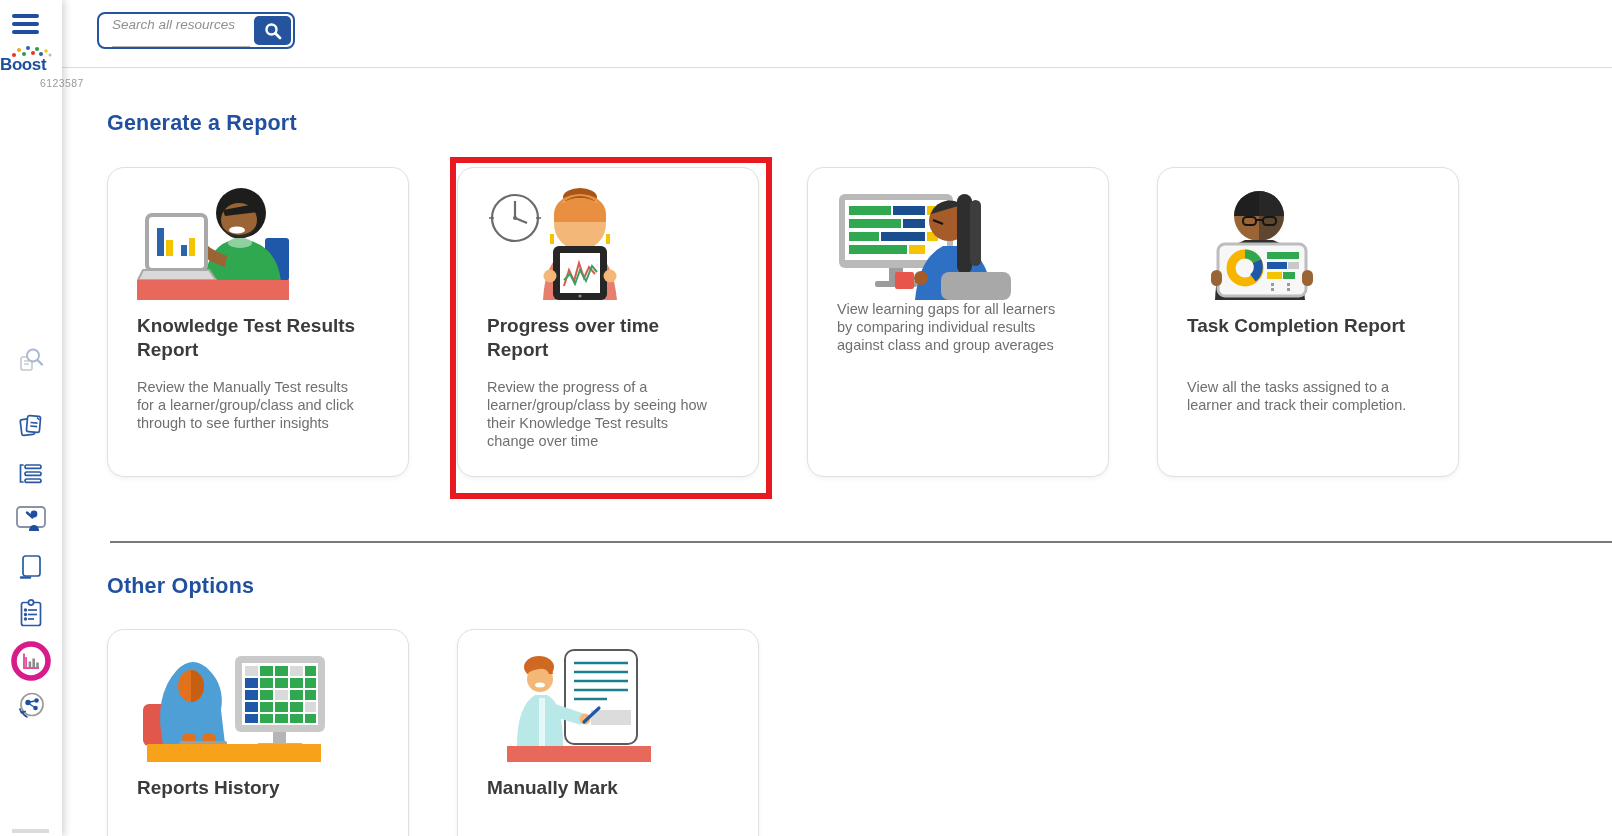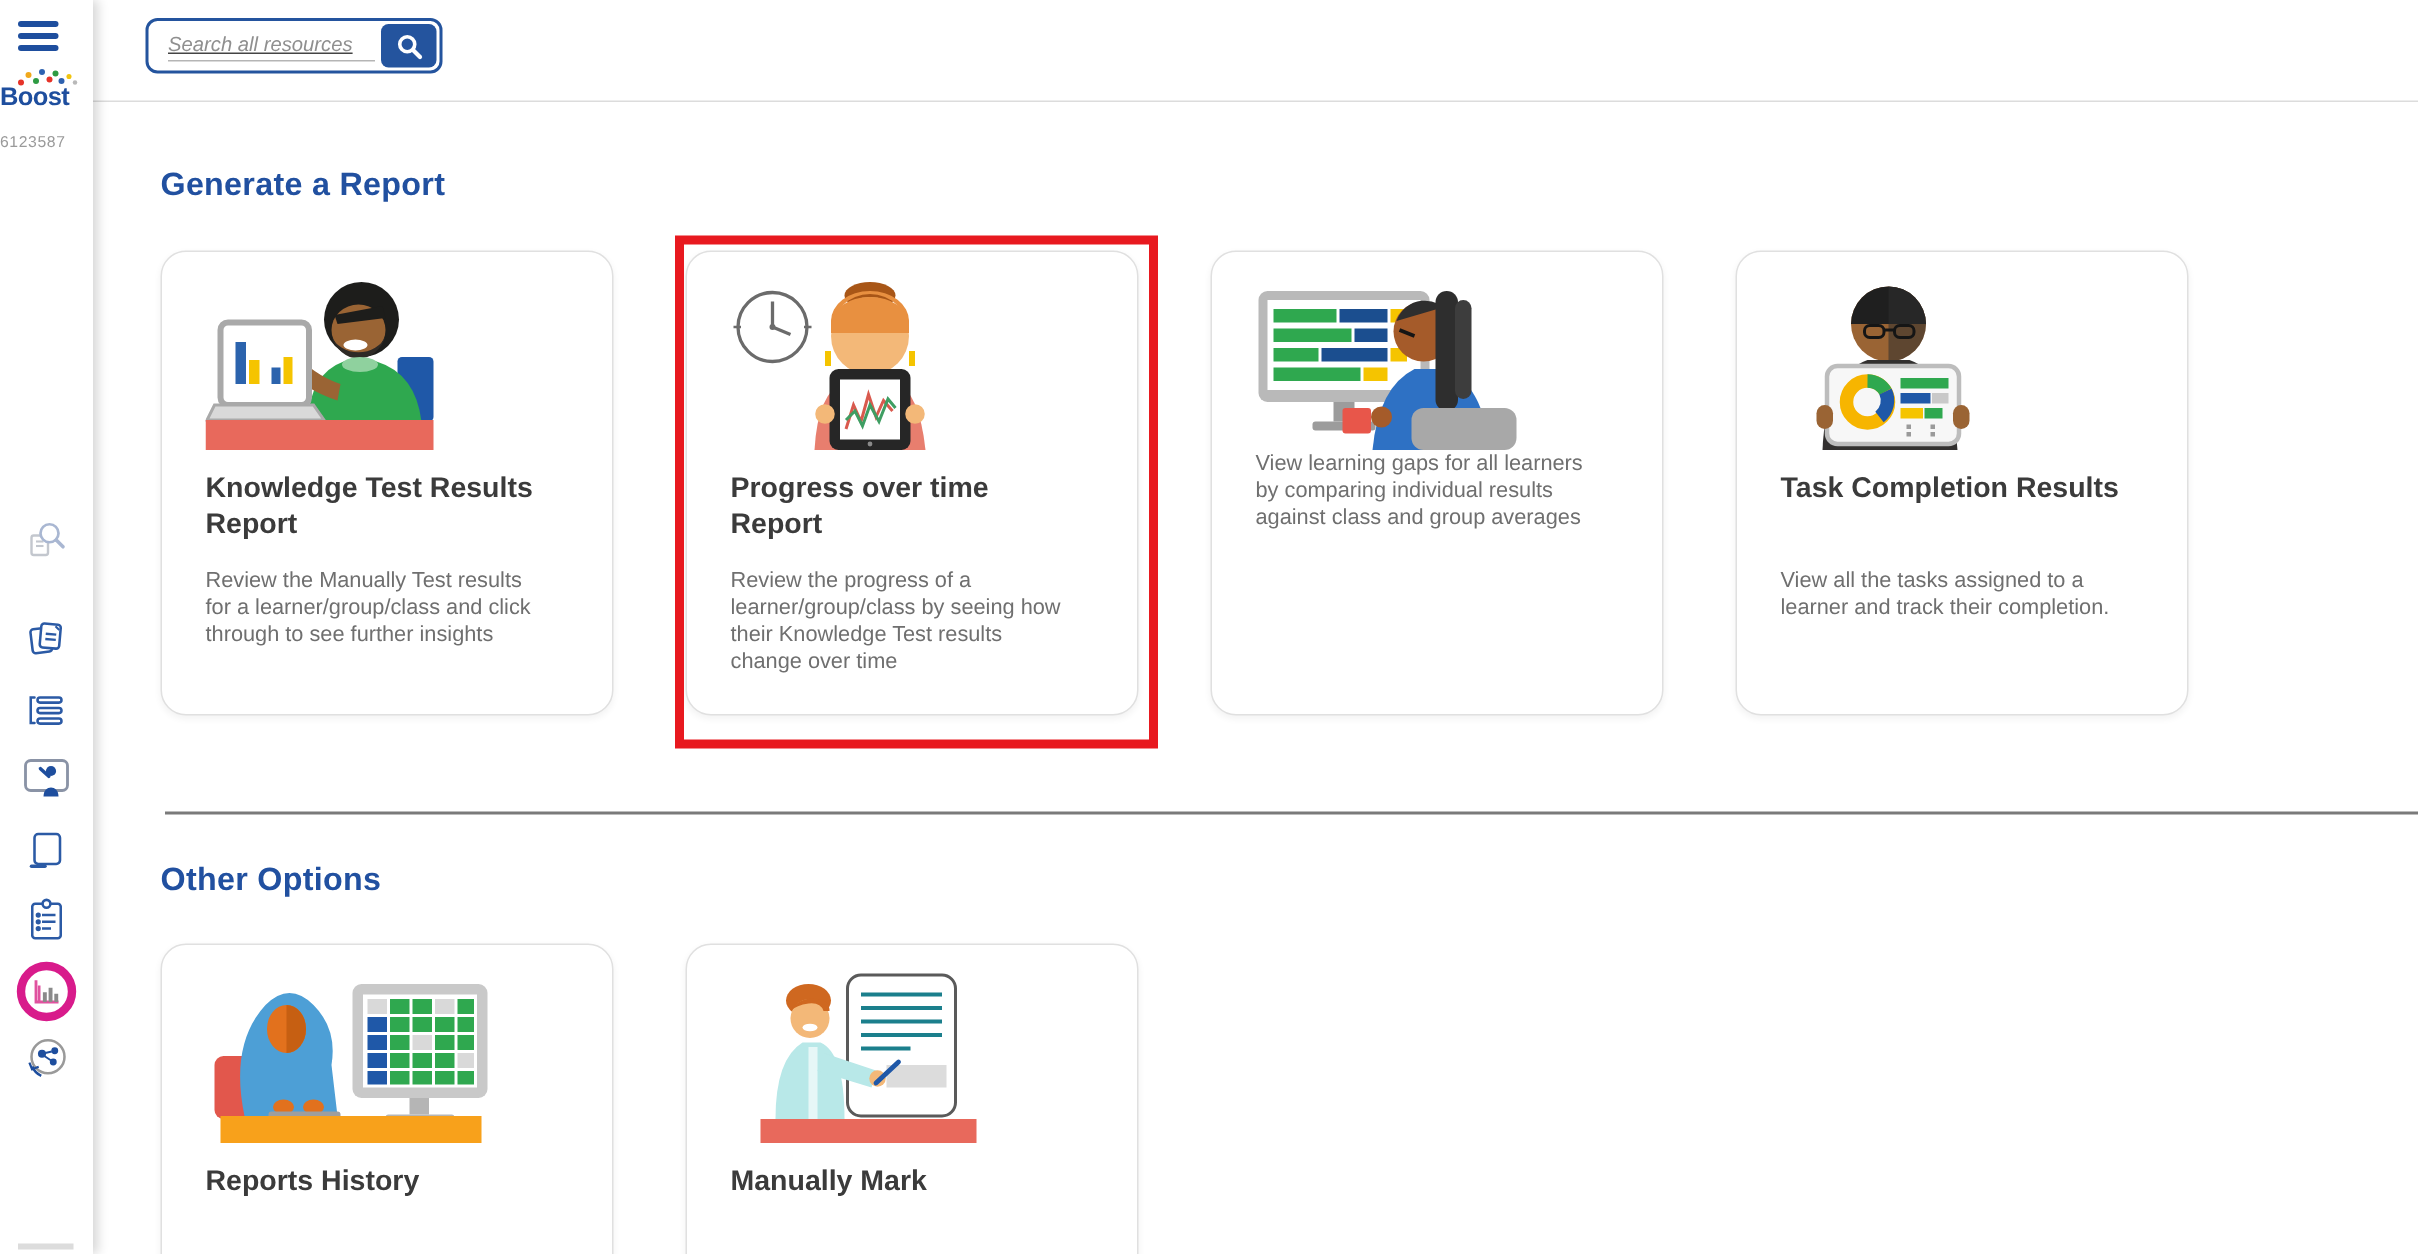--- a/index.html
+++ b/index.html
@@ -7,31 +7,31 @@
        font-family:"Liberation Sans",sans-serif;}
 
   
   .sidebar{position:absolute;left:0;top:0;width:62px;height:836px;background:#fff;
            box-shadow:3px 0 7px rgba(0,0,0,.16);z-index:10;}
   .hamburger{position:absolute;left:12px;top:14px;width:27px;cursor:pointer;}
   .hamburger .bar{height:3.6px;background:#1e4e9e;border-radius:2px;margin-bottom:4.4px;}
   .logo{position:absolute;left:0;top:44px;width:62px;}
   .logo .dots{display:block;margin:0 auto -3px auto;}
   .logo .word{font-size:17px;font-weight:800;color:#1e4e9e;letter-spacing:-0.4px;line-height:18px;}
-  .logo .num{font-size:10.5px;color:#9a9a9a;letter-spacing:.4px;margin-top:15px;}
+  .logo .num{font-size:10.5px;color:#9a9a9a;letter-spacing:.4px;margin-top:3px;padding-left:40px;}
   .side-ico{position:absolute;left:0;width:62px;display:flex;justify-content:center;cursor:pointer;}
   .side-bottom-bar{position:absolute;left:12px;top:829px;width:37px;height:4px;background:#dcdcdc;}
 
   
   .header-divider{position:absolute;left:62px;top:67px;width:1550px;height:1px;background:#dcdcdc;}
   .searchbox{position:absolute;left:97px;top:12px;width:198px;height:37px;border:2px solid #24549e;
              border-radius:8px;display:flex;align-items:center;box-sizing:border-box;background:#fff;}
   .searchbox input{border:none;outline:none;margin-left:13px;width:138px;font-size:13.5px;
-                   font-style:italic;color:#444;border-bottom:1px solid #b5b5b5;padding:2px 0 3px 0;
-                   font-family:"Liberation Sans",sans-serif;background:transparent;text-decoration:underline;}
+                   font-style:italic;color:#444;border-bottom:1px solid #b5b5b5;padding:2px 0 14px 0;
+                   font-family:"Liberation Sans",sans-serif;background:transparent;}
   .searchbox input::placeholder{color:#8f8f8f;font-style:italic;}
   .search-btn{margin-left:auto;margin-right:2px;width:37px;height:29px;background:#24549e;border:none;
               border-radius:5px;display:flex;align-items:center;justify-content:center;cursor:pointer;}
 
   
   .h-section{position:absolute;font-size:21.5px;font-weight:700;color:#2150a0;letter-spacing:.2px;}
   #h-generate{left:107px;top:111px;}
   #h-other{left:107px;top:574px;text-align:center;}
   .section-divider{position:absolute;left:110px;top:541px;width:1502px;height:2px;background:#7a7a7a;}
 
@@ -291,21 +291,21 @@
           <rect x="80" y="84" width="15" height="7" fill="#f5c400"></rect>
             <rect x="96" y="84" width="12" height="7" fill="#2fa84f"></rect>
           <rect x="84" y="95" width="3" height="3" fill="#9a9a9a"></rect>
             <rect x="84" y="100" width="3" height="3" fill="#9a9a9a"></rect>
           <rect x="100" y="95" width="3" height="3" fill="#9a9a9a"></rect>
             <rect x="100" y="100" width="3" height="3" fill="#9a9a9a"></rect>
           <rect x="24" y="82" width="11" height="16" rx="5.5" fill="#9a6434"></rect>
           <rect x="115" y="82" width="11" height="16" rx="5.5" fill="#9a6434"></rect>
         </svg>
       </div>
-      <div class="card-title">Task Completion Results</div>
+      <div class="card-title">Task Completion Report</div>
       <div class="card-desc">View all the tasks assigned to a
 learner and track their completion.</div>
     </div>
   </div>
 
   <div class="red-annotation"></div>
 
   <div class="section-divider"></div>
   <div class="h-section" id="h-other">Other Options</div>
 

